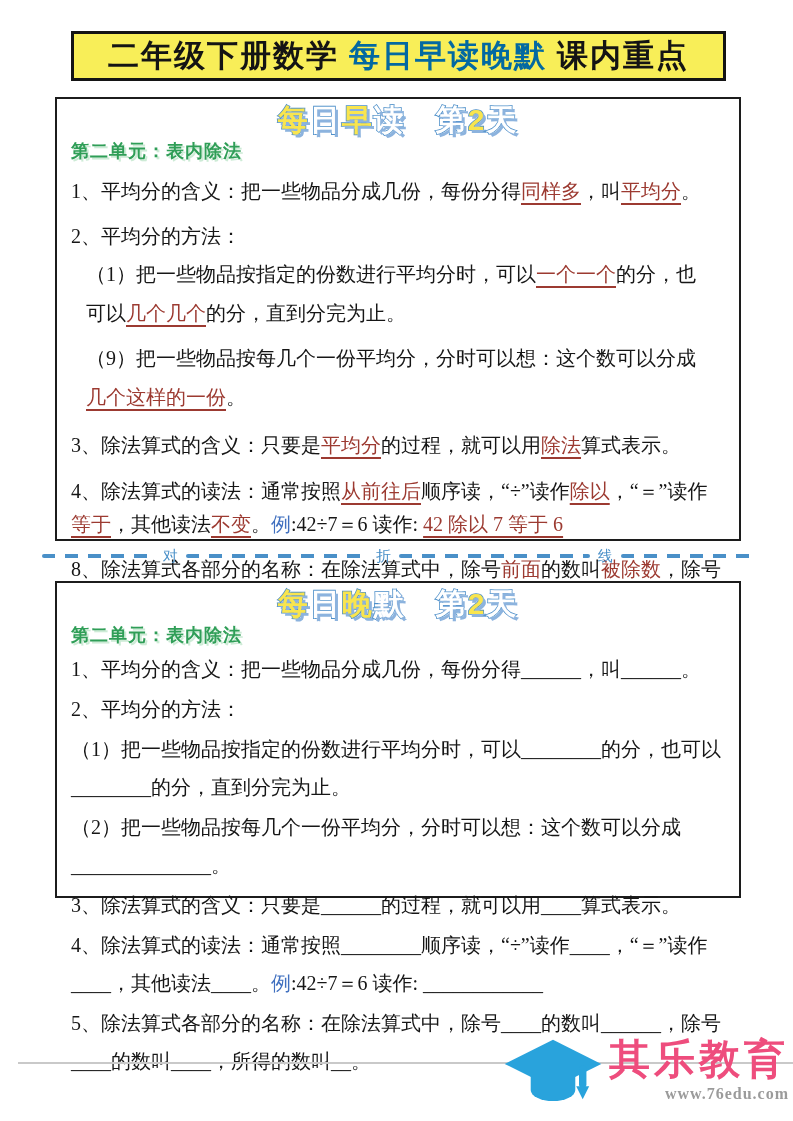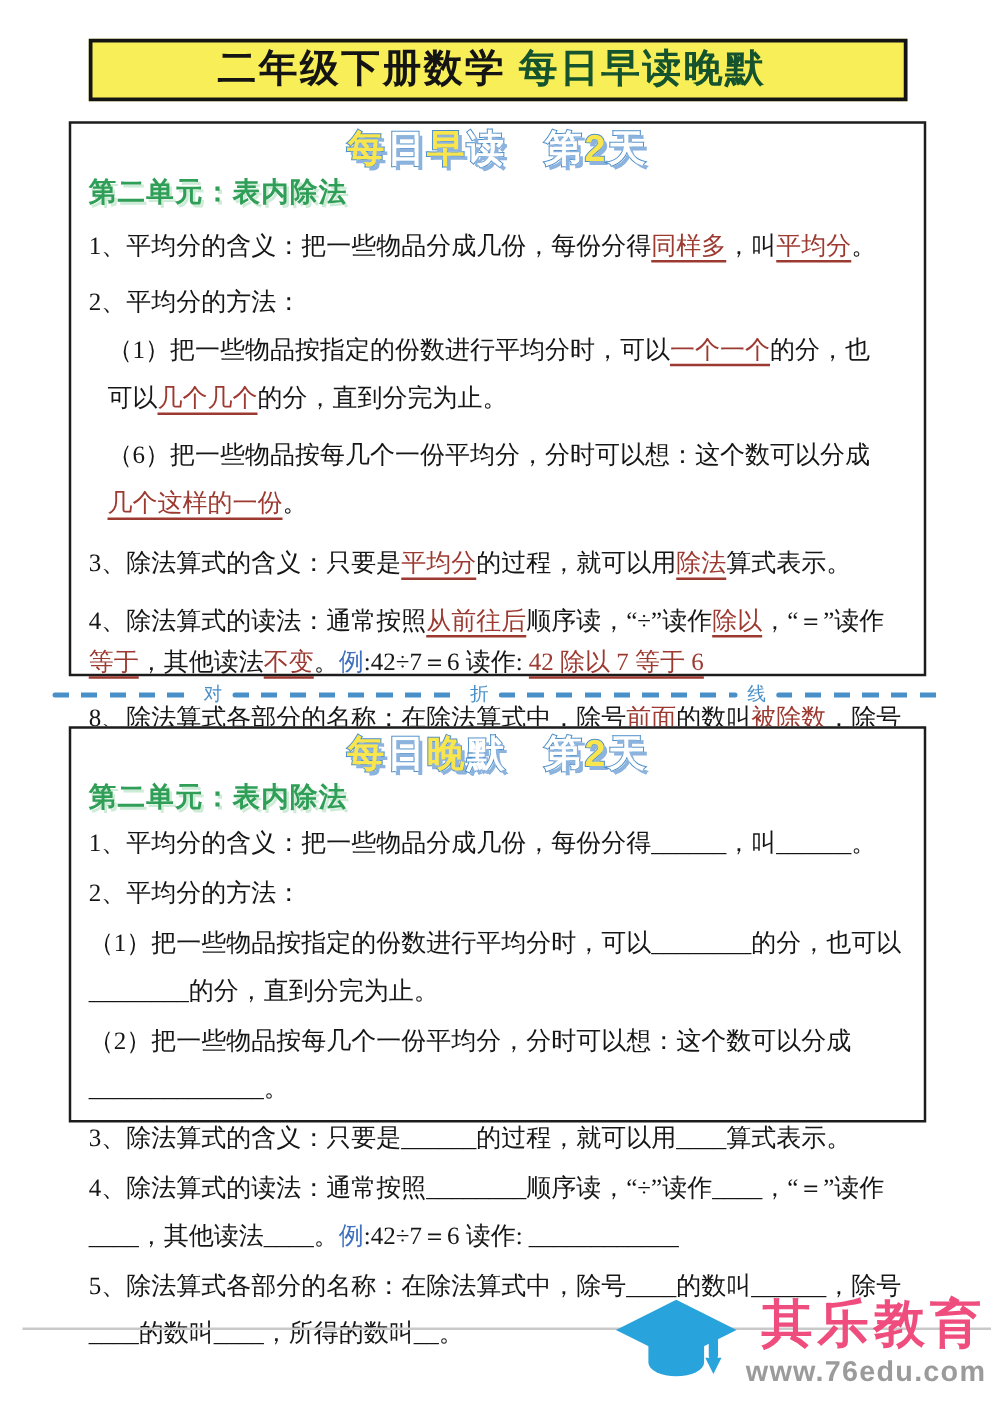--- a/index.html
+++ b/index.html
@@ -2,40 +2,40 @@
 <html><head>
 <meta charset="utf-8">
 <style>
   html,body{margin:0;padding:0;background:#ffffff;}
   .page{position:relative;width:793px;height:1121px;background:#ffffff;overflow:hidden;
         font-family:"Liberation Serif", serif;}
 
   
   .banner{position:absolute;left:71px;top:31px;width:649px;height:44px;
           background:#f8ee58;border:3px solid #141414;
-          display:flex;justify-content:center;
+          display:flex;align-items:center;justify-content:center;
           font-weight:900;font-size:31px;letter-spacing:2px;white-space:nowrap;}
   .banner .b-black{color:#141414;}
-  .banner .b-red{color:#14532d;margin:0 10px;}
+  .banner .b-red{color:#0369a1;margin:0 10px;}
 
   
   .box{position:absolute;left:55px;width:686px;box-sizing:border-box;
        border:2px solid #1c1c1c;background:#ffffff;padding:4px 14px 19px;}
   .box1{top:97px;height:444px;}
   .box2{top:581px;height:317px;}
 
   .day-title{text-align:center;font-size:30px;font-weight:900;
              font-family:"Liberation Sans", sans-serif;letter-spacing:2px;line-height:1.15;}
   .tc{-webkit-text-stroke:1.6px #4d8fc9;paint-order:stroke fill;
       text-shadow:3px 3px 0 #8cb3de;}
   .tc.y{color:#f9e54e;}
   .tc.w{color:#ffffff;}
   .tc-gap{display:inline-block;width:30px;}
 
-  .unit{font-size:22px;font-weight:900;color:#2f9e57;margin:1px 0 3px;
+  .unit{font-size:18px;font-weight:900;color:#2f9e57;margin:1px 0 3px;
         font-family:"Liberation Sans", sans-serif;
         text-shadow:2px 2px 0 #cdebd6;letter-spacing:1px;}
 
   .body p{margin:12px 0 2px;font-size:20px;color:#161616;line-height:1.67;}
   .box1 .body p:nth-child(3),
   .box1 .body p:nth-child(4){line-height:1.95;margin:2px 15px 6px;}
   .box2 .body p{line-height:1.9;margin:0 0 2px;}
   .seg-r{color:#9c3a31;}
   .seg-b{color:#3f6fbf;}
   .u{text-decoration:underline;text-decoration-thickness:2px;text-underline-offset:5px;}
@@ -50,41 +50,42 @@
   .fold .d3{flex:2.2;}
   .fold .d4{flex:1.5;}
   .fold .fchar{color:#4a90c8;font-size:15px;line-height:1;}
 
   
   .footer-line{position:absolute;left:18px;right:0;top:1062px;height:2px;background:#c9c9c9;}
   .logo{position:absolute;right:4px;top:1036px;display:flex;align-items:flex-start;gap:4px;}
   .logo-text{display:flex;flex-direction:column;align-items:flex-end;}
   .brand{font-family:"Liberation Sans", sans-serif;font-weight:900;font-size:41px;
          color:#ee4d7d;letter-spacing:4px;line-height:1.15;}
-  .url{font-family:Liberation Sans, sans-serif;font-weight:700;font-size:23px;
+  .url{font-family:Liberation Serif, serif;font-weight:700;font-size:16px;
        color:#9b9b9b;letter-spacing:1px;line-height:1.1;margin-top:2px;}
 </style>
 </head>
 <body>
 
 <div class="page">
 
   <div class="banner">
     <span class="b-black">二年级下册数学</span>
     <span class="b-red">每日早读晚默</span>
+    <span class="b-black">课内重点</span>
   </div>
 
   <section class="box box1">
     <div class="day-title"><span class="tc y">每</span><span class="tc w">日</span><span class="tc y">早</span><span class="tc w">读</span><span class="tc-gap"></span><span class="tc w">第</span><span class="tc y">2</span><span class="tc w">天</span></div>
     <div class="unit">第二单元：表内除法</div>
     <div class="body">
         <p><span>1、平均分的含义：把一些物品分成几份，每份分得</span><span class="seg-r u">同样多</span><span>，叫</span><span class="seg-r u">平均分</span><span>。</span></p>
         <p><span>2、平均分的方法：</span></p>
         <p><span>（1）把一些物品按指定的份数进行平均分时，可以</span><span class="seg-r u">一个一个</span><span>的分，也可以</span><span class="seg-r u">几个几个</span><span>的分，直到分完为止。</span></p>
-        <p><span>（6）把一些物品按每几个一份平均分，分时可以想：这个数可以分成</span><span class="seg-r u">几个这样的一份</span><span>。</span></p>
+        <p><span>（9）把一些物品按每几个一份平均分，分时可以想：这个数可以分成</span><span class="seg-r u">几个这样的一份</span><span>。</span></p>
         <p><span>3、除法算式的含义：只要是</span><span class="seg-r u">平均分</span><span>的过程，就可以用</span><span class="seg-r u">除法</span><span>算式表示。</span></p>
         <p><span>4、除法算式的读法：通常按照</span><span class="seg-r u">从前往后</span><span>顺序读，“÷”读作</span><span class="seg-r u">除以</span><span>，“＝”读作</span><span class="seg-r u">等于</span><span>，其他读法</span><span class="seg-r u">不变</span><span>。</span><span class="seg-b">例</span><span>:42÷7＝6 读作: </span><span class="seg-r u">42 除以 7 等于 6</span></p>
         <p><span>8、除法算式各部分的名称：在除法算式中，除号</span><span class="seg-r u">前面</span><span>的数叫</span><span class="seg-r u">被除数</span><span>，除号</span><span class="seg-r u">后面</span><span>的数叫</span><span class="seg-r u">除数</span><span>，所得的数叫</span><span class="seg-r u">商</span><span>。</span></p>
       </div>
   </section>
 
   <div class="fold">
     <i class="dash d1"></i>
     <span class="fchar">对</span>
     <i class="dash d2"></i>

